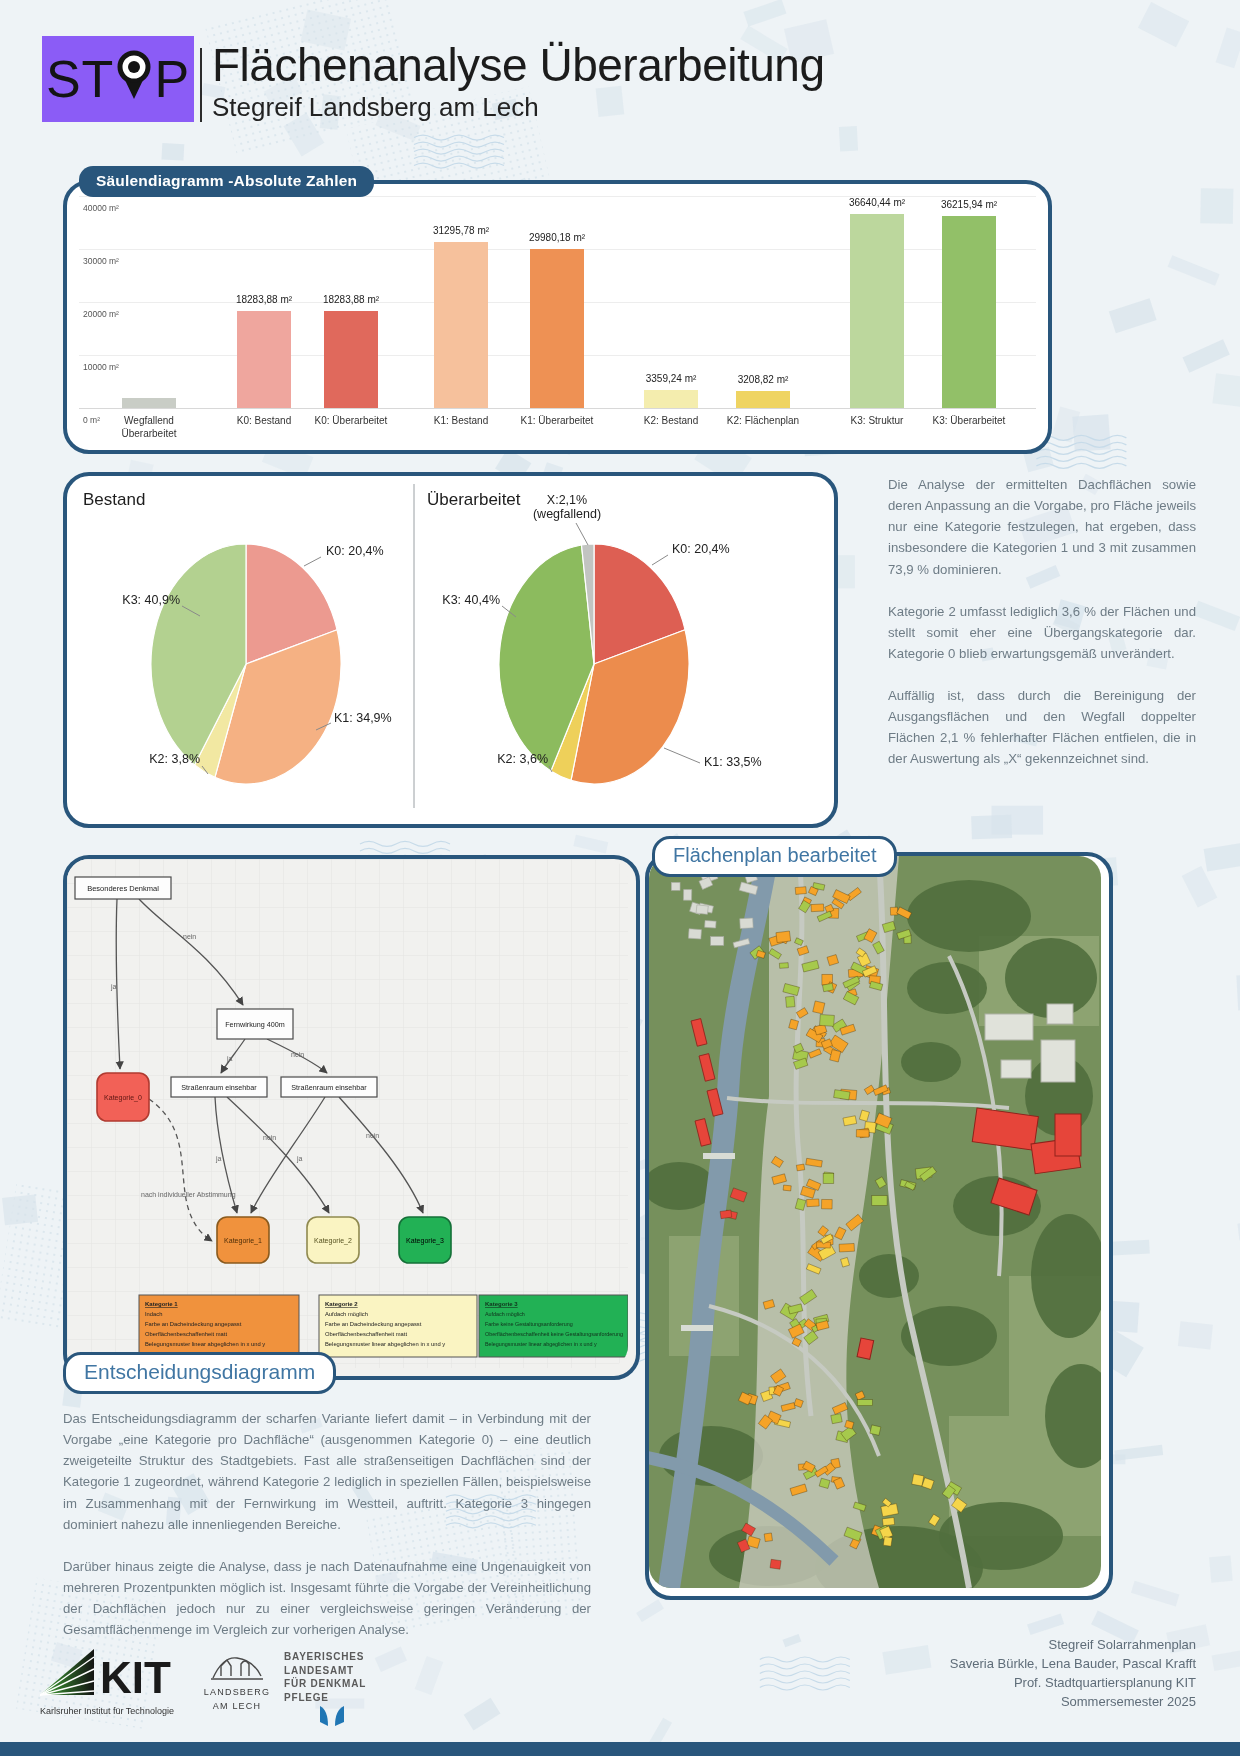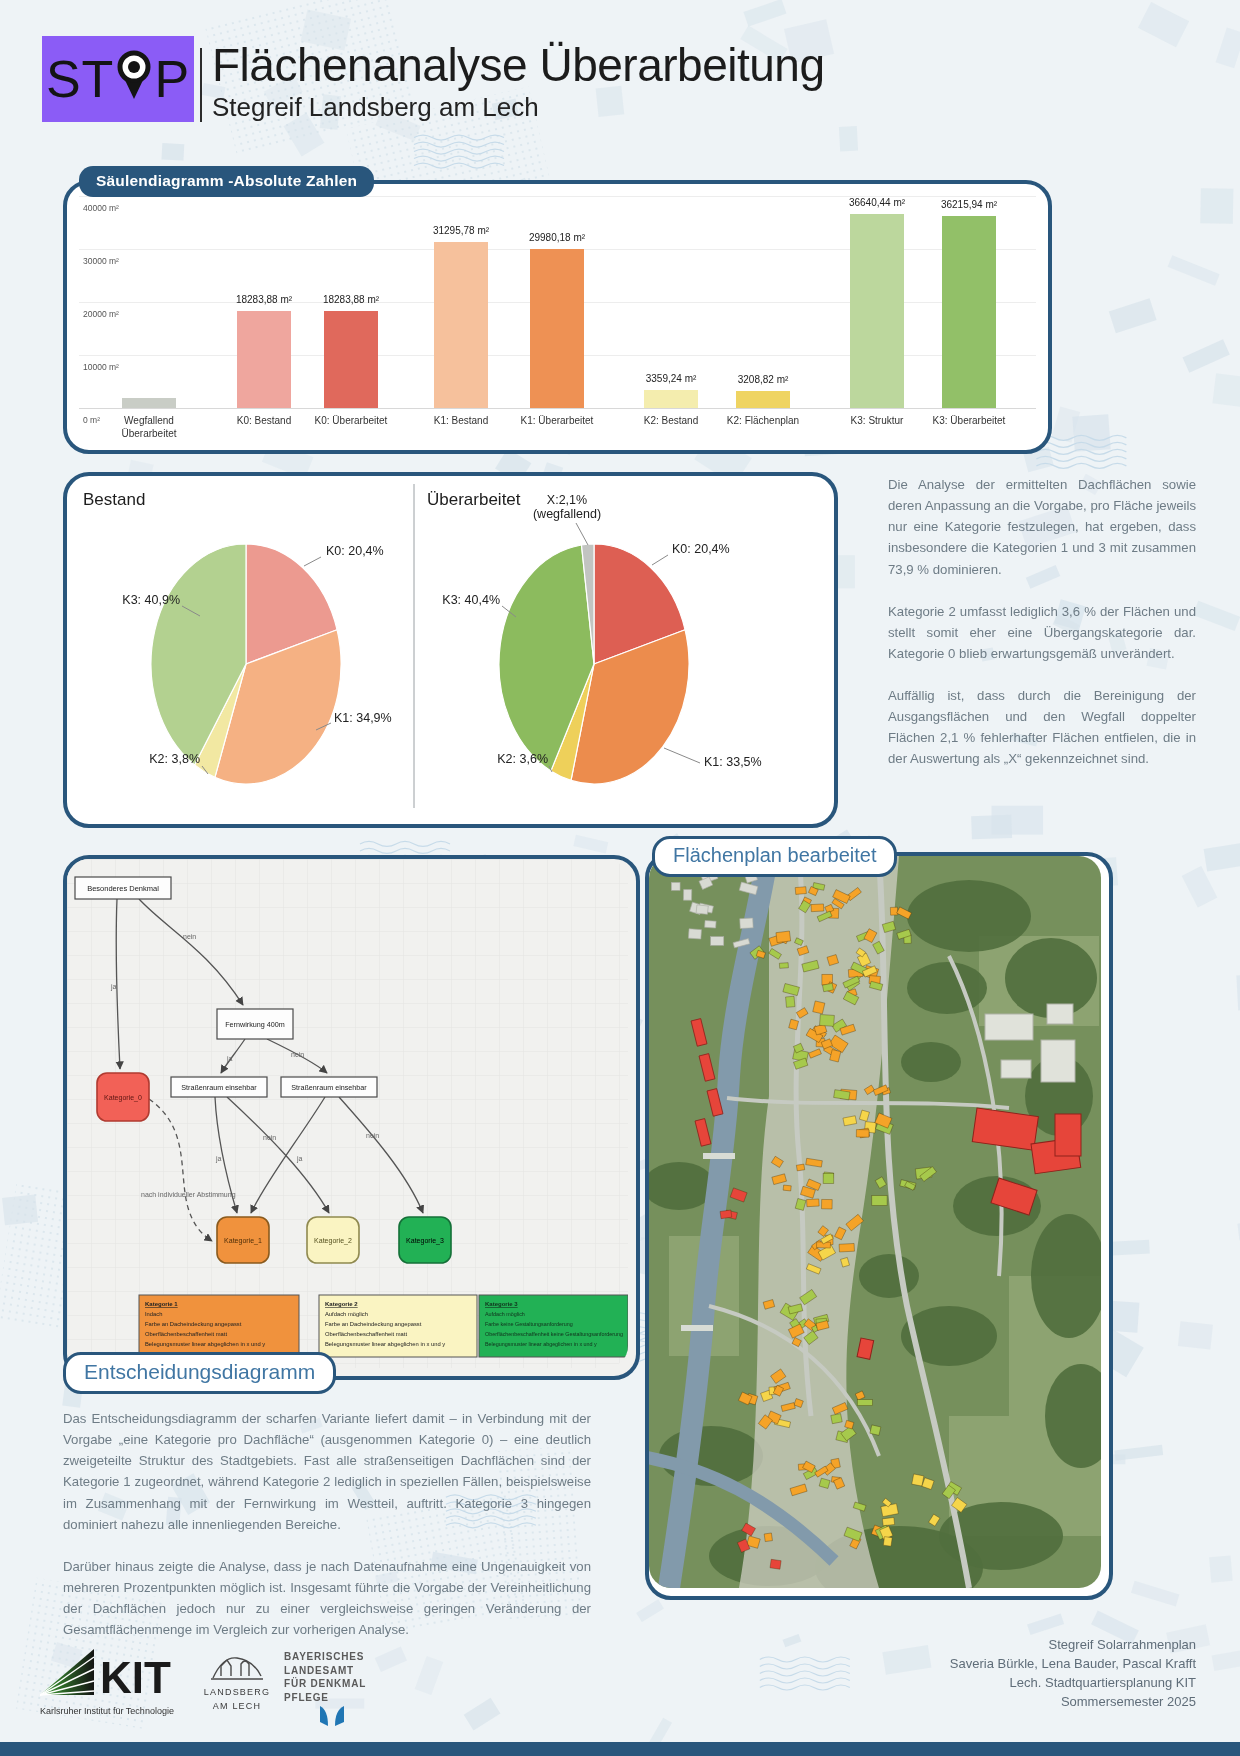--- a/index.html
+++ b/index.html
@@ -781,18 +781,18 @@
     <div class="blfd-line">PFLEGE</div>
     <svg width="40" height="24" viewBox="0 0 40 24" style="margin-left:34px;">
       <path d="M2 2 Q10 6 10 22 L2 18 Z" fill="#2076b4"></path>
       <path d="M26 2 Q17 6 17 22 L26 18 Z" fill="#2076b4"></path>
     </svg>
   </div>
 
   <div class="layer" id="footer-credits">
     <div>Stegreif Solarrahmenplan</div>
     <div>Saveria Bürkle, Lena Bauder, Pascal Krafft</div>
-    <div>Lech. Stadtquartiersplanung KIT</div>
+    <div>Prof. Stadtquartiersplanung KIT</div>
     <div>Sommersemester 2025</div>
   </div>
 
   <div class="layer" id="bottom-bar"></div>
 </div>
 
 </body></html>

